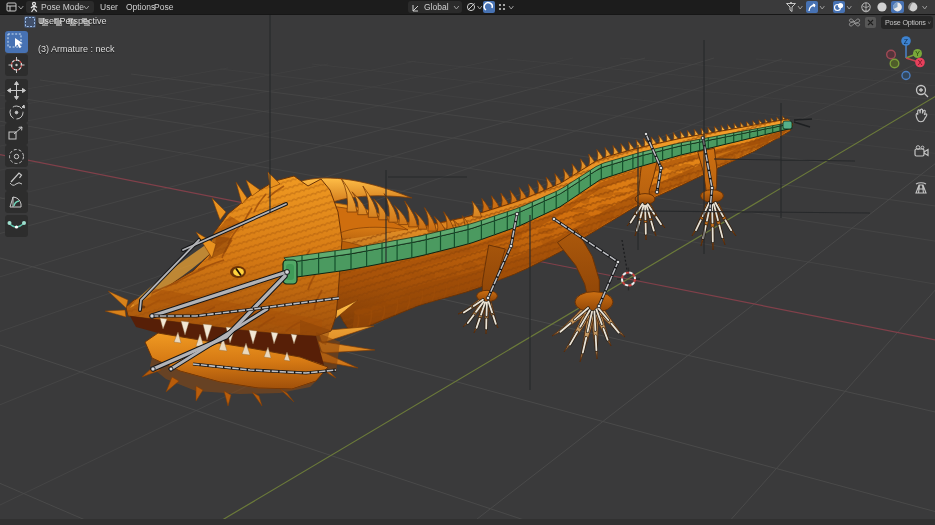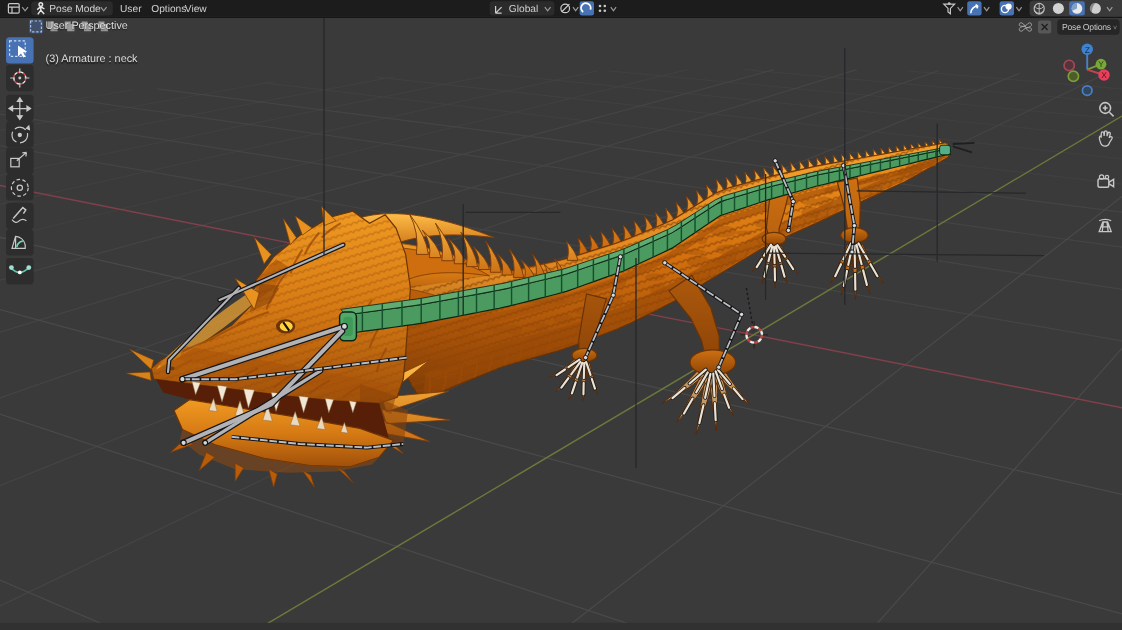--- a/index.html
+++ b/index.html
@@ -1,15 +1,15 @@
 <!DOCTYPE html>
 <html><head><meta charset="utf-8"><style>
 *{margin:0;padding:0;box-sizing:border-box}
 body{width:935px;height:525px;overflow:hidden;background:#3a3a3b;font-family:"Liberation Sans",sans-serif;position:relative;-webkit-font-smoothing:antialiased}
-.hdr{position:absolute;left:0;top:0;width:893px;height:14px;background:#1c1c1c;z-index:20}
+.hdr{position:absolute;left:0;top:0;width:740px;height:14px;background:#1c1c1c;z-index:20}
 .htxt{position:absolute;top:2px;font-size:8.5px;color:#d0d0d0;letter-spacing:0}
 .tbtn{position:absolute;left:5px;width:23px;height:22px;background:#2d2d2d;border-radius:3px;z-index:10}
 .tsel{background:#4772b3}
 .vtxt{position:absolute;color:#dedede;font-size:9px;z-index:10;text-shadow:0 1px 1px rgba(0,0,0,.6)}
 </style></head><body>
 <svg width="935" height="525" viewBox="0 0 935 525" style="position:absolute;left:0;top:0">
     <defs>
 <linearGradient id="bod" x1="0" y1="0" x2="0" y2="1">
 <stop offset="0" stop-color="#f0951f"></stop>
         <stop offset=".45" stop-color="#d2700e"></stop>
@@ -241,21 +241,21 @@
   <rect x="891" y="1" width="13" height="12" rx="2" fill="#4772b3"></rect>
   <circle cx="897.5" cy="7" r="4.4" fill="#e8e8e8"></circle>
       <path d="M897.5 7 L897.5 2.6 A4.4 4.4 0 0 0 893.5 9 Z" fill="#7e9fc6"></path>
   <circle cx="913" cy="7" r="4.4" fill="#cfcfcf"></circle>
       <path d="M913 2.6 A4.4 4.4 0 0 0 910 10.5 Q909.5 6 913 2.6" fill="#8a8a8a"></path>
   <path d="M922.5 6 l2.2 3 l2.2 -3" stroke="#9a9a9a" fill="none"></path>
  </svg>
  <span class="htxt" style="left:41px">Pose Mode</span>
  <span class="htxt" style="left:100px">User</span>
  <span class="htxt" style="left:126px">Options</span>
- <span class="htxt" style="left:154px">View</span>
+ <span class="htxt" style="left:154px">Pose</span>
  <span class="htxt" style="left:424px">Global</span>
 </div>
 <svg width="70" height="13" style="position:absolute;left:24px;top:16px;z-index:9">
  <rect x="0" y="0" width="12" height="12" rx="2" fill="#41506b"></rect>
  <rect x="1.5" y="1.5" width="9" height="9" fill="none" stroke="#9ec1ef" stroke-dasharray="2 1.4"></rect>
  <g fill="#3c3c3c">
       <rect x="14" y="0" width="12" height="12" rx="2"></rect>
       <rect x="28" y="0" width="12" height="12" rx="2"></rect>
       <rect x="42" y="0" width="12" height="12" rx="2"></rect>
       <rect x="56" y="0" width="12" height="12" rx="2"></rect>

